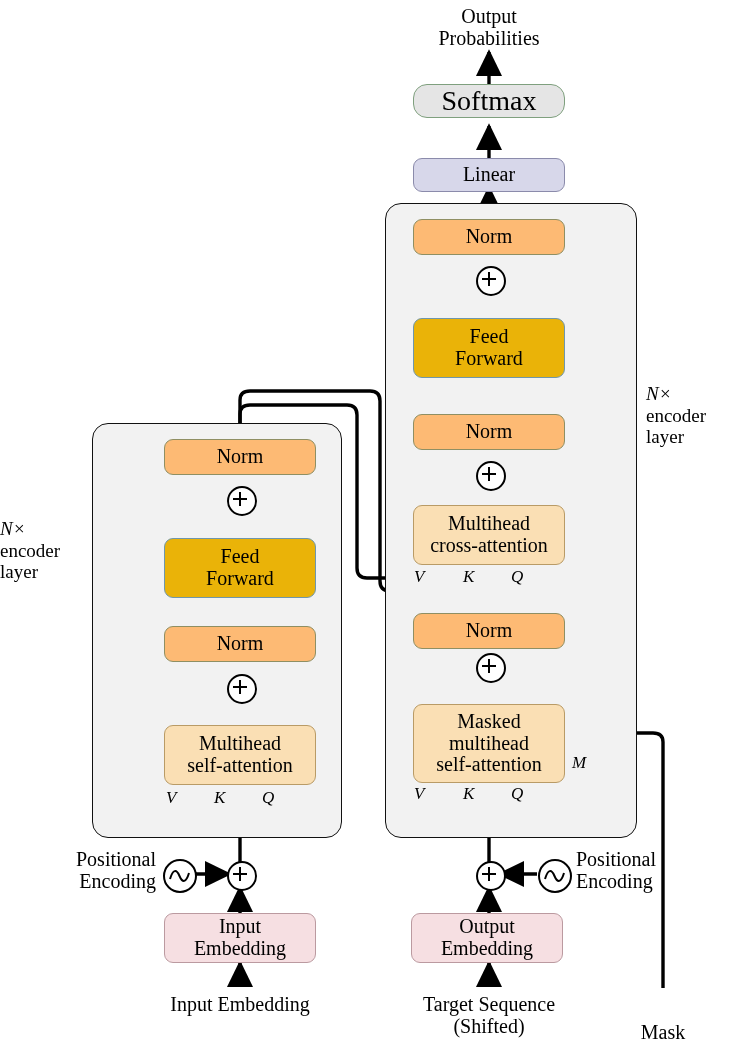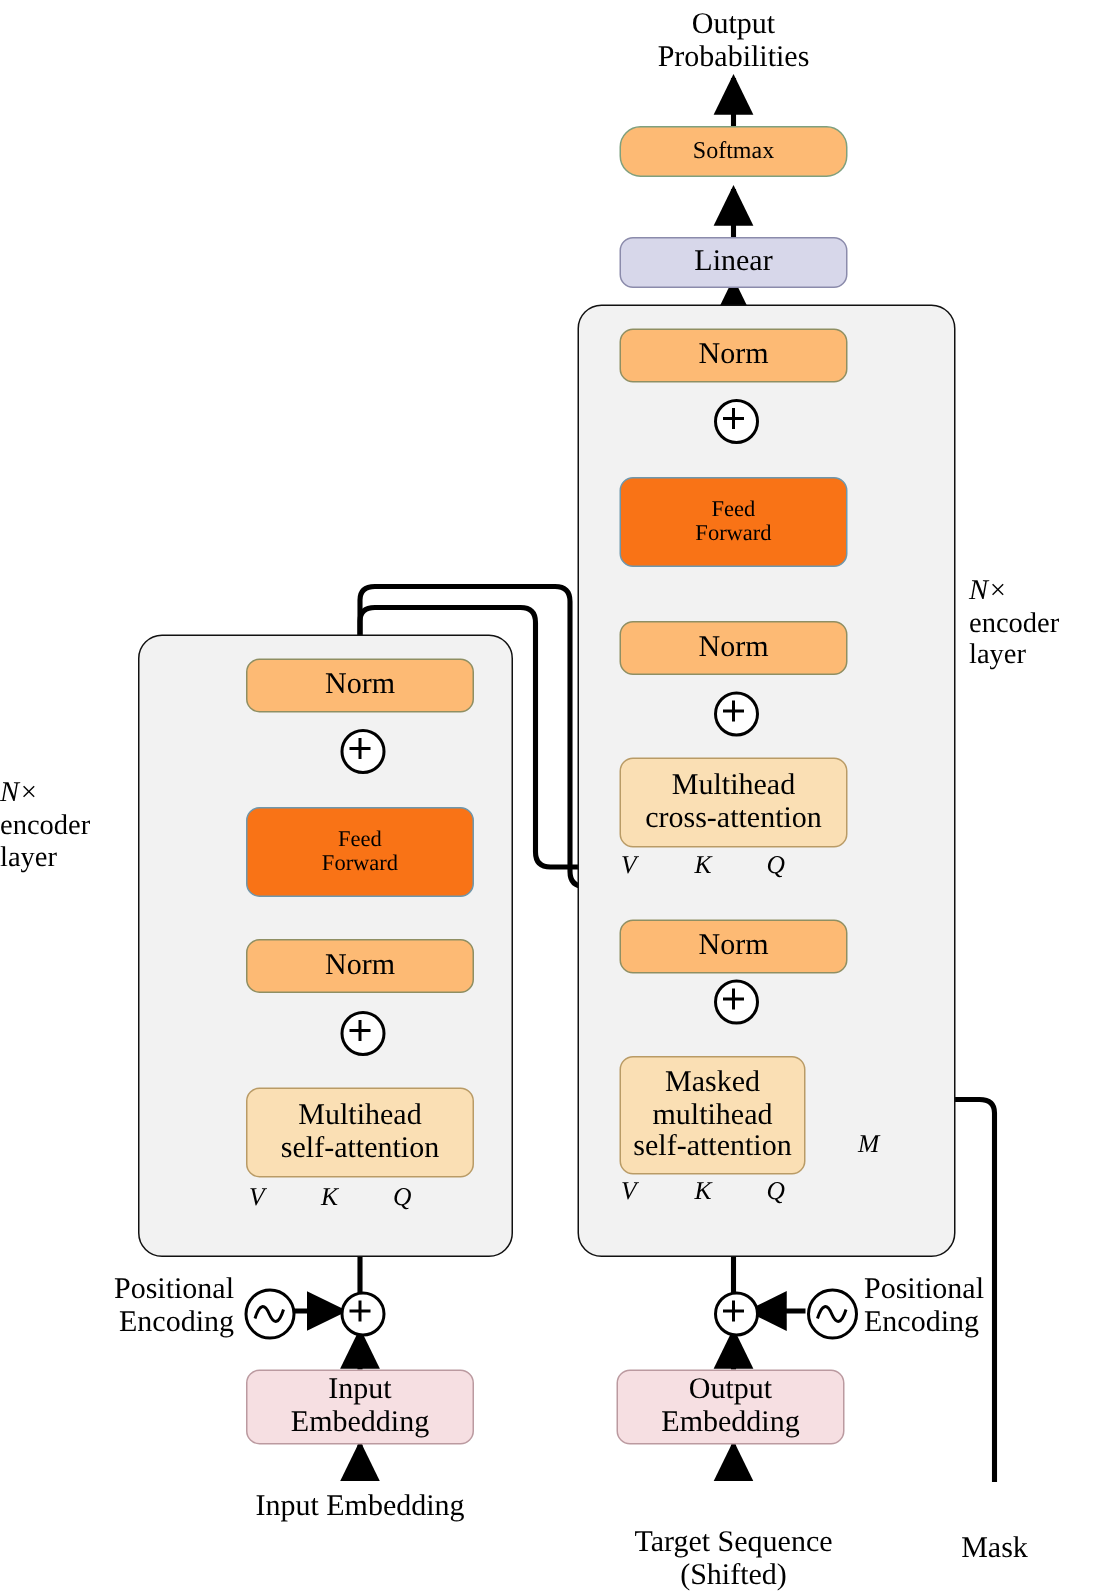--- a/index.html
+++ b/index.html
@@ -6,24 +6,24 @@
   body{width:732px;height:1064px;position:relative;overflow:hidden;
        font-family:"Liberation Serif","DejaVu Serif",serif;color:#000;}
   #stage{position:absolute;left:0;top:0;width:732px;height:1064px;}
   svg#wires{position:absolute;left:0;top:0;width:732px;height:1064px;}
 
   .box{position:absolute;box-sizing:border-box;border:1.6px solid #7a7a6a;
        border-radius:9px;display:flex;align-items:center;justify-content:center;
        text-align:center;line-height:1.08;z-index:3;}
   .box span{display:block;}
   .norm{background:#fdba74;border-color:#8f8f63;font-size:20px;}
-  .ff{background:#f97316;border-color:#6f97ac;font-size:15px;align-items:center;}
+  .ff{background:#eab308;border-color:#6f97ac;font-size:20px;align-items:center;}
   .attn{background:#fadfb4;border-color:#b99b66;font-size:20px;}
   .emb{background:#f6dfe2;border-color:#bb9aa0;font-size:20px;}
-  .soft{background:#fdba74;border-color:#7fa07e;font-size:16px;border-radius:14px;}
+  .soft{background:#e5e5e5;border-color:#7fa07e;font-size:28px;border-radius:14px;}
   .lin{background:#d7d7ea;border-color:#8b8bab;font-size:20px;margin-top:12px;}
 
   .container{position:absolute;box-sizing:border-box;background:#f2f2f2;
              border:1.8px solid #111;border-radius:16px;z-index:1;}
 
   .txt{position:absolute;font-size:20px;line-height:1.12;z-index:4;white-space:pre;}
   .txt.c{text-align:center;}
   .txt.r{text-align:right;}
   .txt.l{text-align:left;}
   .mathlabel{position:absolute;font-style:italic;font-size:17px;z-index:5;}
@@ -171,21 +171,21 @@
   <div class="mathlabel" style="left:414px;top:567px;">V</div>
   <div class="mathlabel" style="left:463px;top:567px;">K</div>
   <div class="mathlabel" style="left:511px;top:567px;">Q</div>
 
   <div class="box norm" style="left:413px;top:613px;width:152px;height:36px;">
     <span>Norm</span>
   </div>
 
   <div class="plus" style="left:476px;top:653px;"></div>
 
-  <div class="box attn" style="left:413px;top:704px;width:124px;height:79px;">
+  <div class="box attn" style="left:413px;top:704px;width:152px;height:79px;">
     <span>Masked<br>multihead<br>self-attention</span>
   </div>
 
   <div class="mathlabel" style="left:572px;top:753px;">M</div>
 
   <div class="mathlabel" style="left:414px;top:784px;">V</div>
   <div class="mathlabel" style="left:463px;top:784px;">K</div>
   <div class="mathlabel" style="left:511px;top:784px;">Q</div>
 
   <div class="pe" style="left:538px;top:859px;">
@@ -194,21 +194,21 @@
     </svg>
   </div>
   <div class="plus" style="left:476px;top:861px;"></div>
 
   <div class="txt l" style="left:576px;top:848px;width:150px;">Positional<br>Encoding</div>
 
   <div class="box emb" style="left:411px;top:913px;width:152px;height:50px;">
     <span>Output<br>Embedding</span>
   </div>
 
-  <div class="txt c" style="left:399px;top:993px;width:180px;margin-top:24px;">Target Sequence<br>(Shifted)</div>
+  <div class="txt c" style="left:399px;top:993px;width:180px;">Target Sequence<br>(Shifted)</div>
 
   <div class="txt c" style="left:623px;top:1021px;width:80px;">Mask</div>
 
   <div class="nlabel r" style="left:0px;top:518px;width:84px;">
     <span class="it">N×</span><br>
     <span>encoder</span><br>
     <span>layer</span>
   </div>
 
   <div class="box norm" style="left:164px;top:439px;width:152px;height:36px;">

